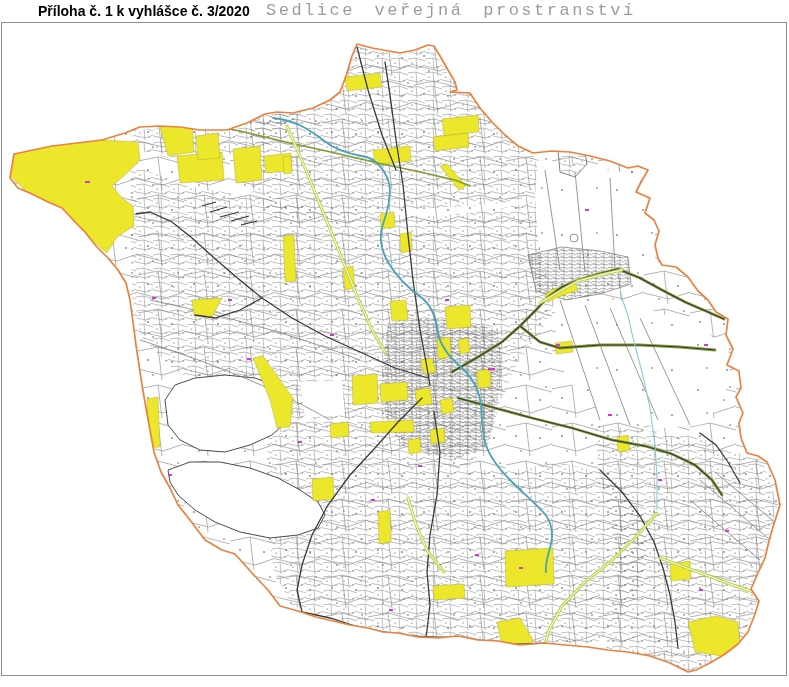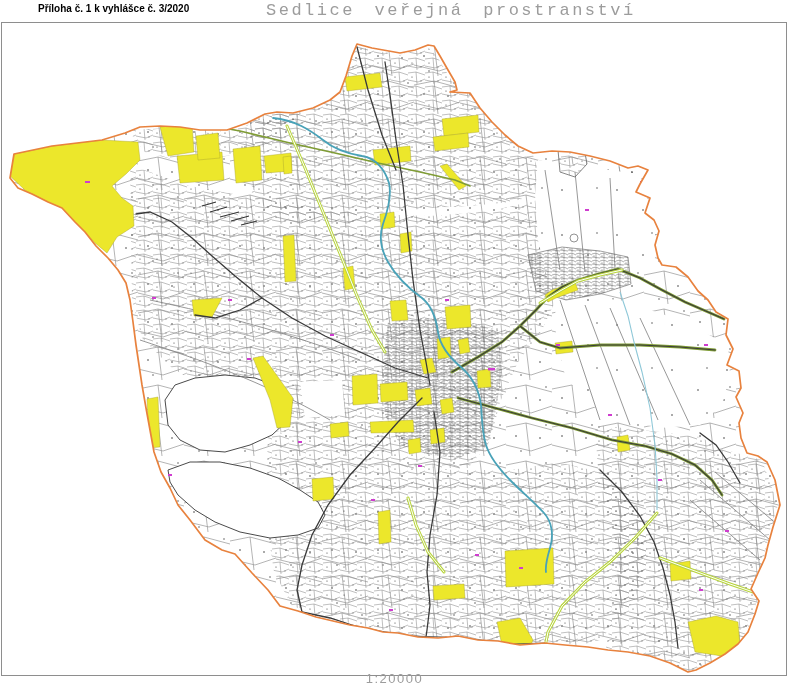--- a/index.html
+++ b/index.html
@@ -1,19 +1,19 @@
 <!DOCTYPE html>
 <html style="--highlight-yellow: #ECE72B; --boundary-orange: #E8823E; --parcel-gray: #949494; --road-dark: #3A3A3A; --road-olive: #7F9C35; --road-green: #B9D53F; --stream-teal: #49A2B8; --mark-magenta: #CF3CCF; --mark-cyan: #3EC0D0; --frame-gray: #8E8E8E; --title-gray: #9C9C9C; --title-black: #000000; --paper-white: #FFFFFF;"><head>
 <meta charset="utf-8">
 <style>
   html,body{margin:0;padding:0;background:#fff;}
   body{width:789px;height:687px;position:relative;overflow:hidden;
        font-family:"Liberation Sans",sans-serif;}
   .stage{position:absolute;inset:0;width:789px;height:687px;}
-  .hdr-attachment{position:absolute;left:38px;top:3px;font-size:10px;font-weight:bold;
+  .hdr-attachment{position:absolute;left:38px;top:3px;font-size:14px;font-weight:bold;
        color:var(--title-black,#000);white-space:nowrap;}
   .hdr-title{position:absolute;left:266px;top:1px;font-size:17px;font-weight:normal;
        color:var(--title-gray,#9c9c9c);letter-spacing:2.5px;word-spacing:7px;white-space:nowrap;font-family:Liberation Mono, monospace;}
   .ftr-scale{position:absolute;left:0;top:671px;width:789px;text-align:center;
        font-size:13px;color:var(--title-gray,#9c9c9c);letter-spacing:1.5px;}
   svg{position:absolute;left:0;top:0;}
   .frame{fill:none;stroke:var(--frame-gray,#8e8e8e);stroke-width:1;}
   .ml{stroke:var(--parcel-gray,#949494);stroke-width:.7;fill:none;}
   .mld{stroke:#8a8a8a;stroke-width:.55;fill:none;}
   .mlt{stroke:#5f5f5f;stroke-width:.5;fill:none;}
@@ -226,14 +226,13 @@
             <rect class="cyn" x="589" y="139" width="4" height="2"></rect>
         </g>
       </g>
 
       <path class="bnd" d="M10,178 L14,154 L52,146 L102,140 L125,133 L140,127 L160,126 L180,127 L200,130 L227,130 L247,123 L265,114 L277,112 L293,113 L313,108 L330,100 L340,92 L346,76 L352,56 L357,44 L372,48 L400,53 L415,50 L428,45 L434,46 L440,56 L448,70 L455,82 L457,90 L450,92 L470,93 L480,108 L492,122 L505,135 L518,146 L533,153 L552,151 L570,152 L590,156 L610,161 L628,168 L638,166 L648,170 L640,184 L636,192 L650,198 L645,213 L654,220 L659,231 L655,245 L658,258 L662,265 L676,267 L688,277 L698,291 L708,300 L716,312 L728,319 L726,335 L733,349 L727,365 L739,371 L741,388 L736,397 L743,413 L739,423 L741,438 L747,453 L758,456 L767,462 L775,480 L780,505 L773,527 L768,545 L765,558 L758,573 L751,589 L759,601 L755,614 L748,632 L738,644 L725,654 L710,663 L696,670 L688,672 L670,663 L650,656 L628,652 L608,650 L588,647 L565,645 L545,643 L520,645 L498,641 L478,640 L458,636 L438,638 L418,637 L398,633 L383,632 L368,628 L350,625 L333,621 L316,617 L298,611 L280,606 L268,590 L252,573 L235,554 L222,550 L205,540 L190,520 L178,505 L170,488 L161,472 L154,452 L150,430 L146,408 L142,385 L139,365 L136,345 L133,322 L130,300 L126,283 L118,270 L108,258 L96,246 L85,232 L75,222 L62,208 L48,202 L32,194 L18,188 Z"></path>
     </g>
 
     <rect class="frame" x="1.5" y="22.5" width="785" height="653"></rect>
   </svg>
 
-  <div class="ftr-scale">1:20000</div>
 </div>
 
 </body></html>

